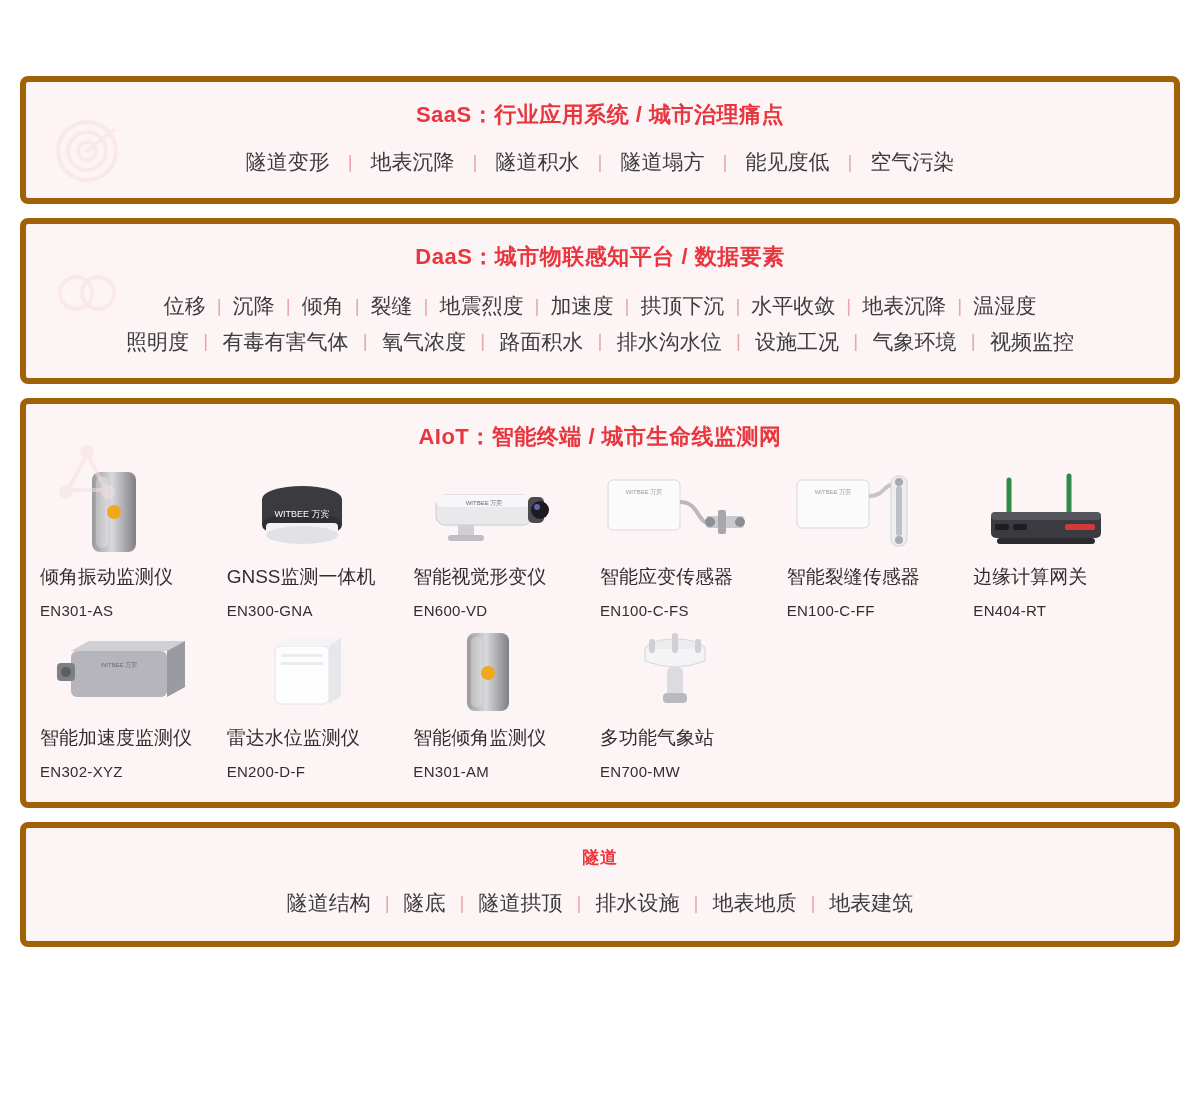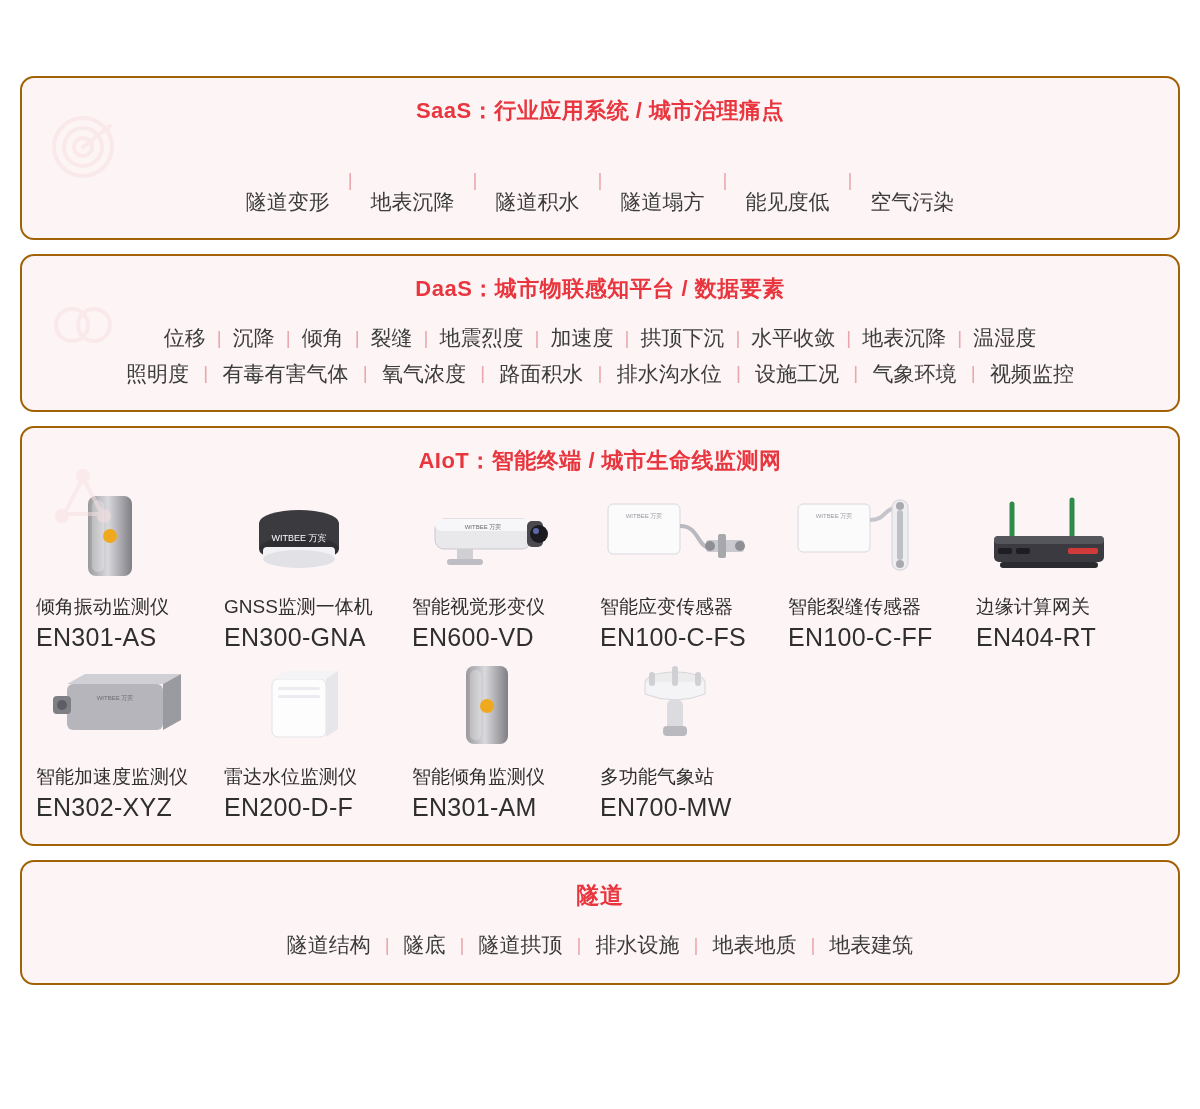--- a/index.html
+++ b/index.html
@@ -17,22 +17,22 @@
   .page {
     position: relative;
     width: 1200px;
     height: 1109px;
     box-sizing: border-box;
     padding: 76px 20px 20px 20px;
   }
   .panel {
     position: relative;
     background: #fdf4f5;
-    border: 2px solid #a16207;
-    border-radius: 14px;
+    border: 6px solid #a16207;
+    border-radius: 8px;
     margin-bottom: 14px;
     overflow: hidden;
   }
   .panel-title {
     text-align: center;
     font-size: 22px;
     font-weight: bold;
     color: #e8353e;
     letter-spacing: 0.5px;
     padding-top: 18px;
@@ -64,30 +64,30 @@
   .tagrow .item {
     padding: 0 16px;
     white-space: nowrap;
   }
   .tagrow .sep {
     color: #e9a7ad;
     font-size: 19px;
   }
 
   .saas .tagrow { padding-bottom: 22px; padding-top: 12px; }
-  .saas .tagrow .item { padding: 0 18px; margin-top: 44px; }
+  .saas .tagrow .item { padding: 0 18px; }
 
   .daas .tagrow { font-size: 21px; padding: 4px 0; }
   .daas .tagrow.first { padding-top: 14px; }
   .daas .tagrow.second { padding-bottom: 22px; font-family: Liberation Mono, monospace; }
   .daas .tagrow .item { padding: 0 11px; }
 
   .tunnel .tagrow { padding-top: 14px; padding-bottom: 24px; }
   .tunnel .tagrow .item { padding: 0 14px; }
-  .tunnel .panel-title { font-size: 23px; }
+  .tunnel .panel-title { font-size: 17px; }
 
   
   .device-grid {
     display: grid;
     grid-template-columns: repeat(6, 1fr);
     row-gap: 6px;
     padding: 6px 14px 22px 14px;
   }
   .device {
     display: flex;
@@ -97,27 +97,27 @@
   .device-art {
     height: 96px;
     width: 150px;
     display: flex;
     align-items: center;
     justify-content: center;
   }
   .device-name {
     font-size: 19px;
     color: #2f2f2f;
-    margin-top: 10px;
+    margin-top: 4px;
     white-space: nowrap;
   }
   .device-model {
-    font-size: 25px;
+    font-size: 15px;
     color: #2f2f2f;
-    margin-top: 3px;
+    margin-top: 12px;
     letter-spacing: 0.3px;
     white-space: nowrap;
   }
 </style>
 </head>
 <body>
 
 <div class="page">
 
   <section class="panel saas">

